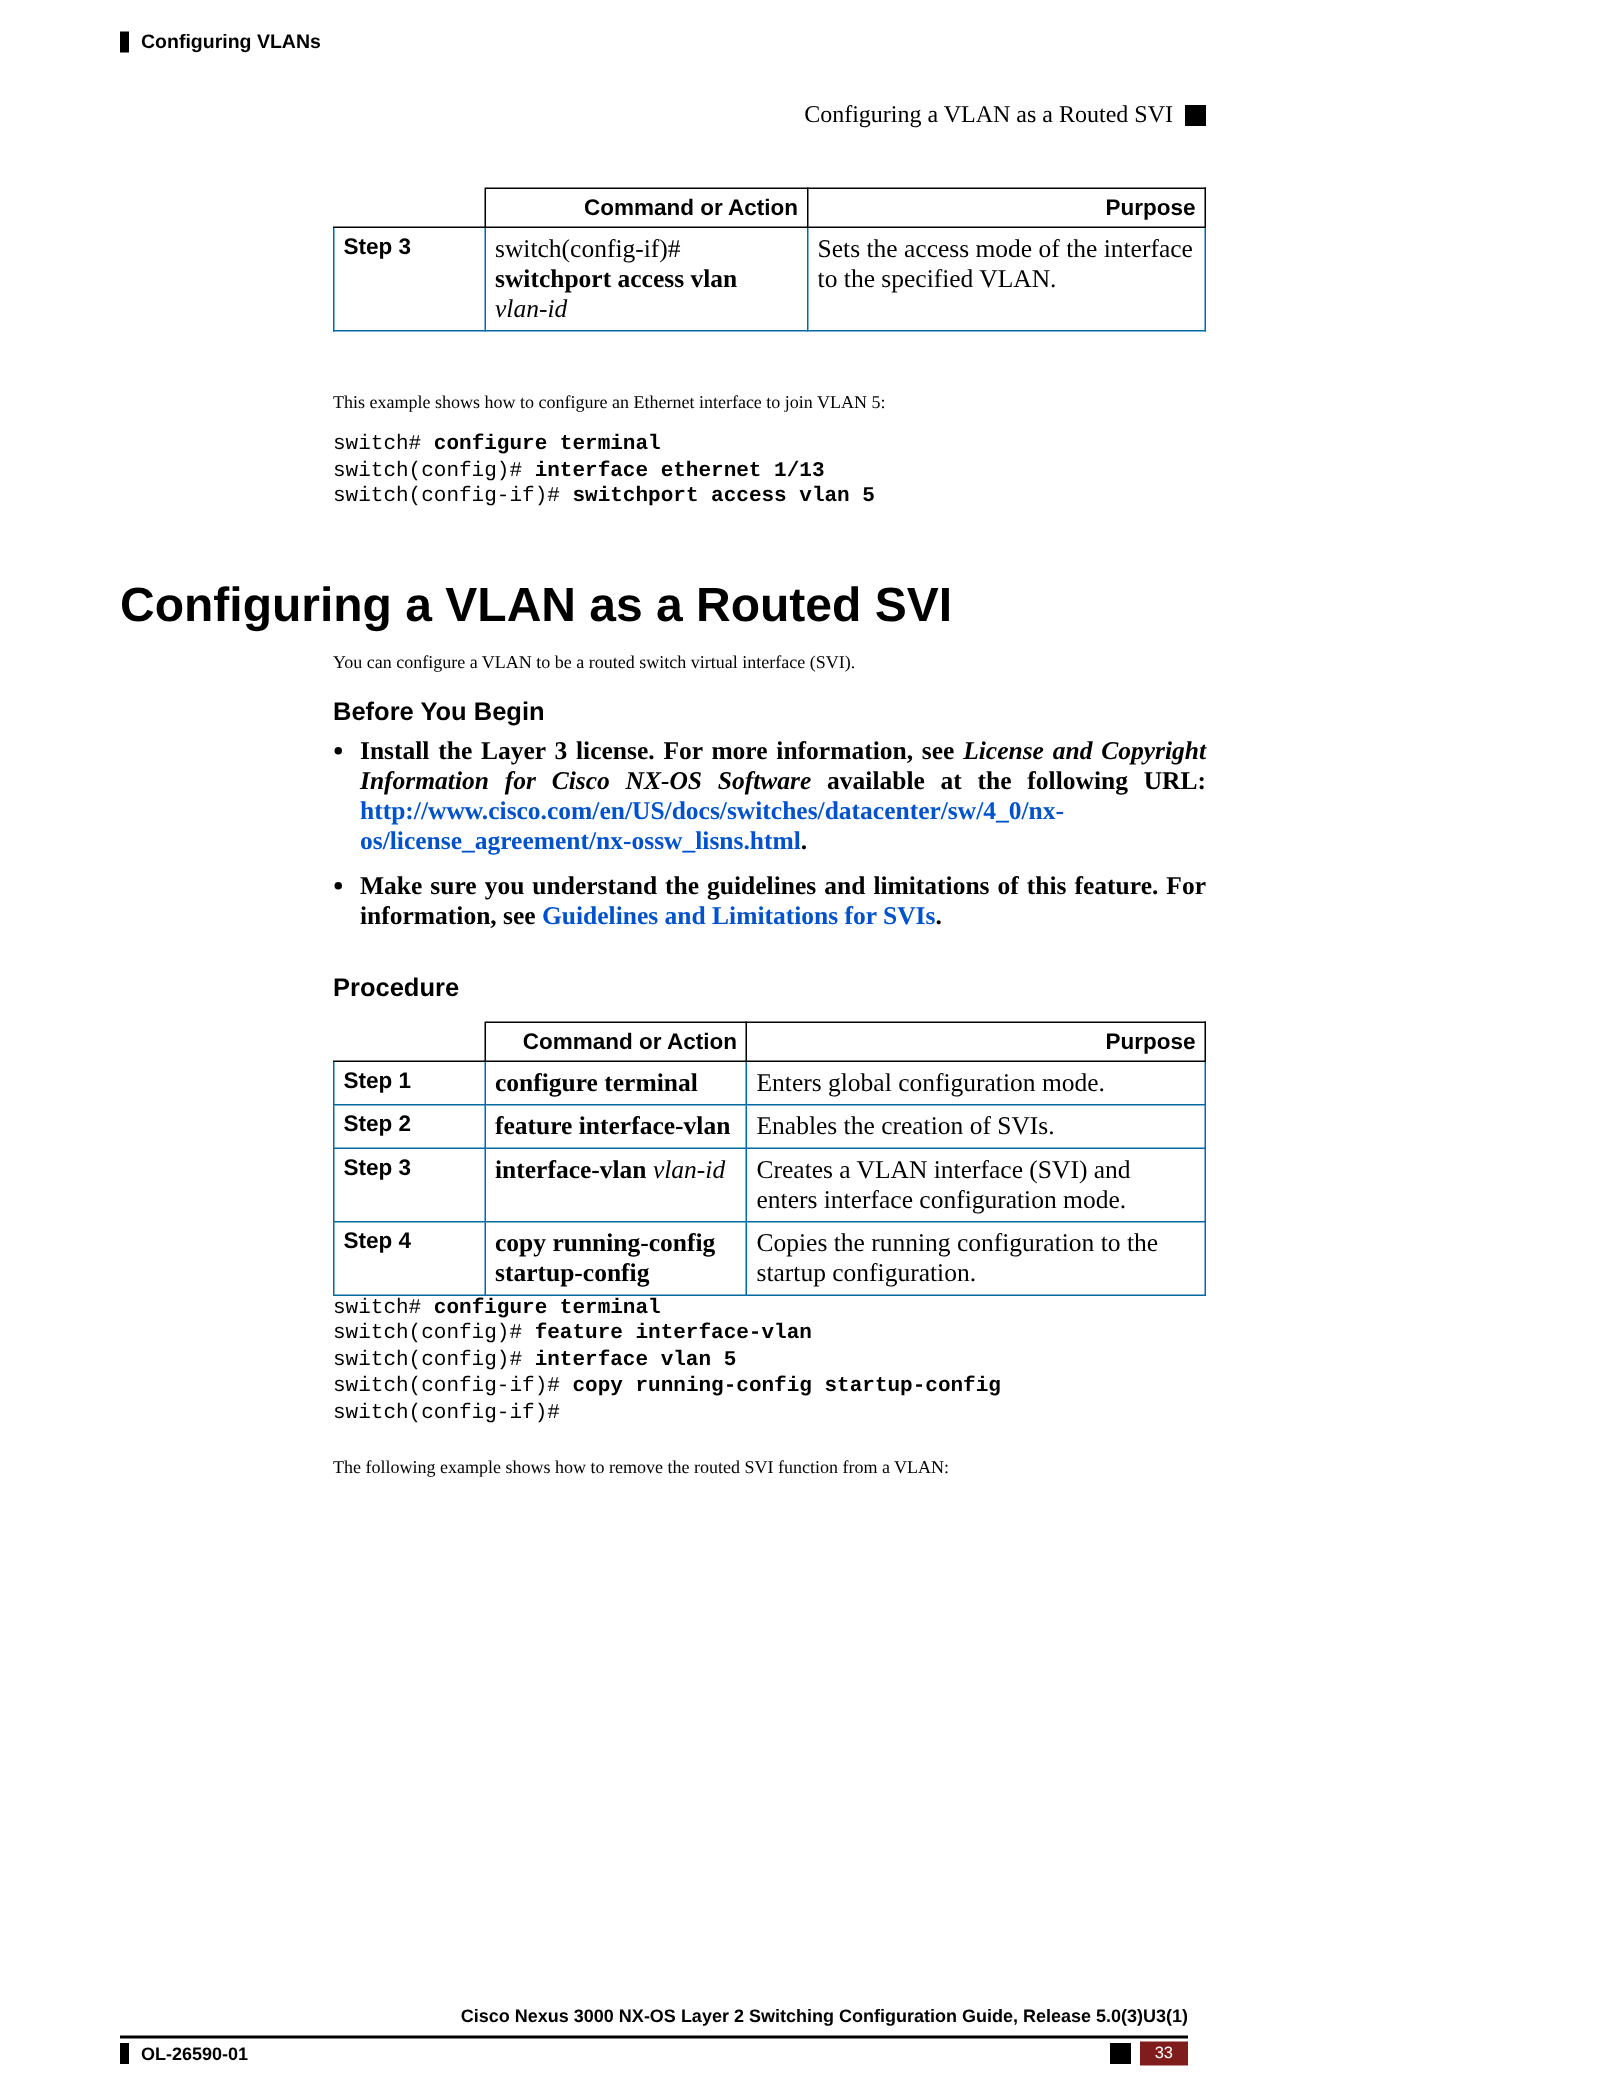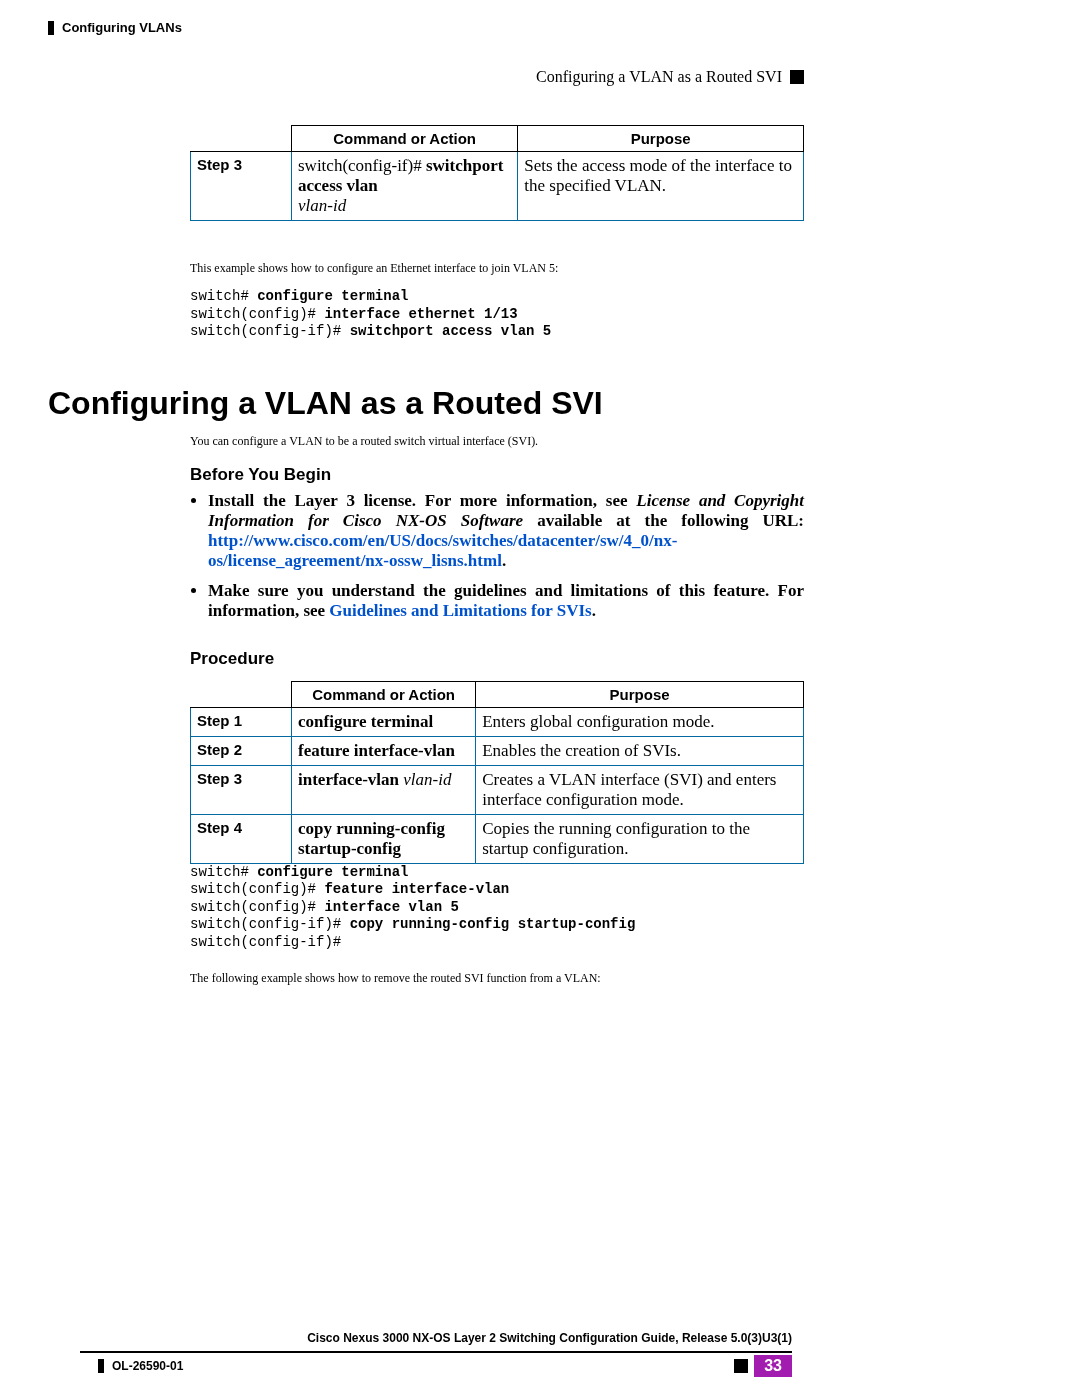--- a/index.html
+++ b/index.html
@@ -7,21 +7,21 @@
     padding: 0;
     font-family: "Times New Roman", Times, serif;
     background: #fff;
     color: #000;
   }
   .page {
     width: 884px;
     height: 1397px;
     position: relative;
     box-sizing: border-box;
-    padding: 20px 80px 0 48px;
+    padding: 20px 80px 0 80px;
   }
   .top-header {
     display: flex;
     justify-content: space-between;
     font-family: Arial, Helvetica, sans-serif;
     font-size: 13px;
     font-weight: bold;
     margin-bottom: 30px;
   }
   .top-left {
@@ -50,21 +50,21 @@
     margin-top: 90px;
   }
   table.cmd {
     border-collapse: collapse;
     width: 100%;
     font-size: 17px;
   }
   table.cmd th {
     font-family: Arial, Helvetica, sans-serif;
     font-weight: bold;
-    text-align: center;
+    text-align: right;
     padding: 4px 6px;
     border: 1px solid #000;
     font-size: 15px;
   }
   table.cmd td {
     padding: 4px 6px;
     border: 1px solid #0369a1;
     vertical-align: top;
   }
   table.cmd .step-col {
@@ -131,36 +131,35 @@
     background: #000;
     margin-bottom: 2px;
   }
   .footer-row {
     display: flex;
     justify-content: space-between;
     align-items: center;
     font-family: Arial, Helvetica, sans-serif;
     font-size: 12px;
     font-weight: bold;
-    margin-left: 18px;
   }
   .footer-title {
     text-align: right;
     font-family: Arial, Helvetica, sans-serif;
     font-size: 12px;
     font-weight: bold;
     margin-bottom: 6px;
   }
   .page-num-box {
-    background: #a21caf;
+    background: #7f1d1d;
     color: #fff;
     padding: 2px 10px;
     font-family: Arial, Helvetica, sans-serif;
-    font-size: 16px;
-    font-weight: bold;
+    font-size: 11px;
+    font-weight: normal;
   }
   .footer-left {
     display: flex;
     align-items: center;
     gap: 8px;
   }
 </style>
 </head>
 <body>
 

